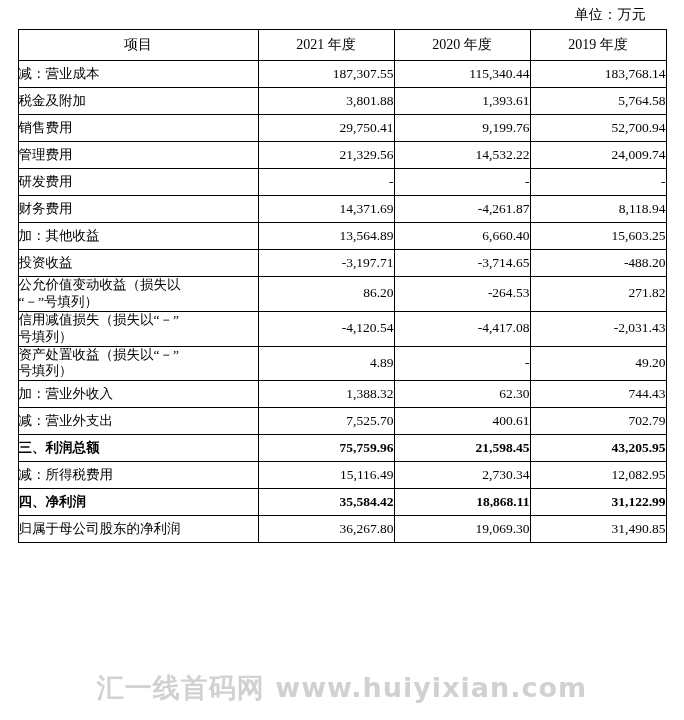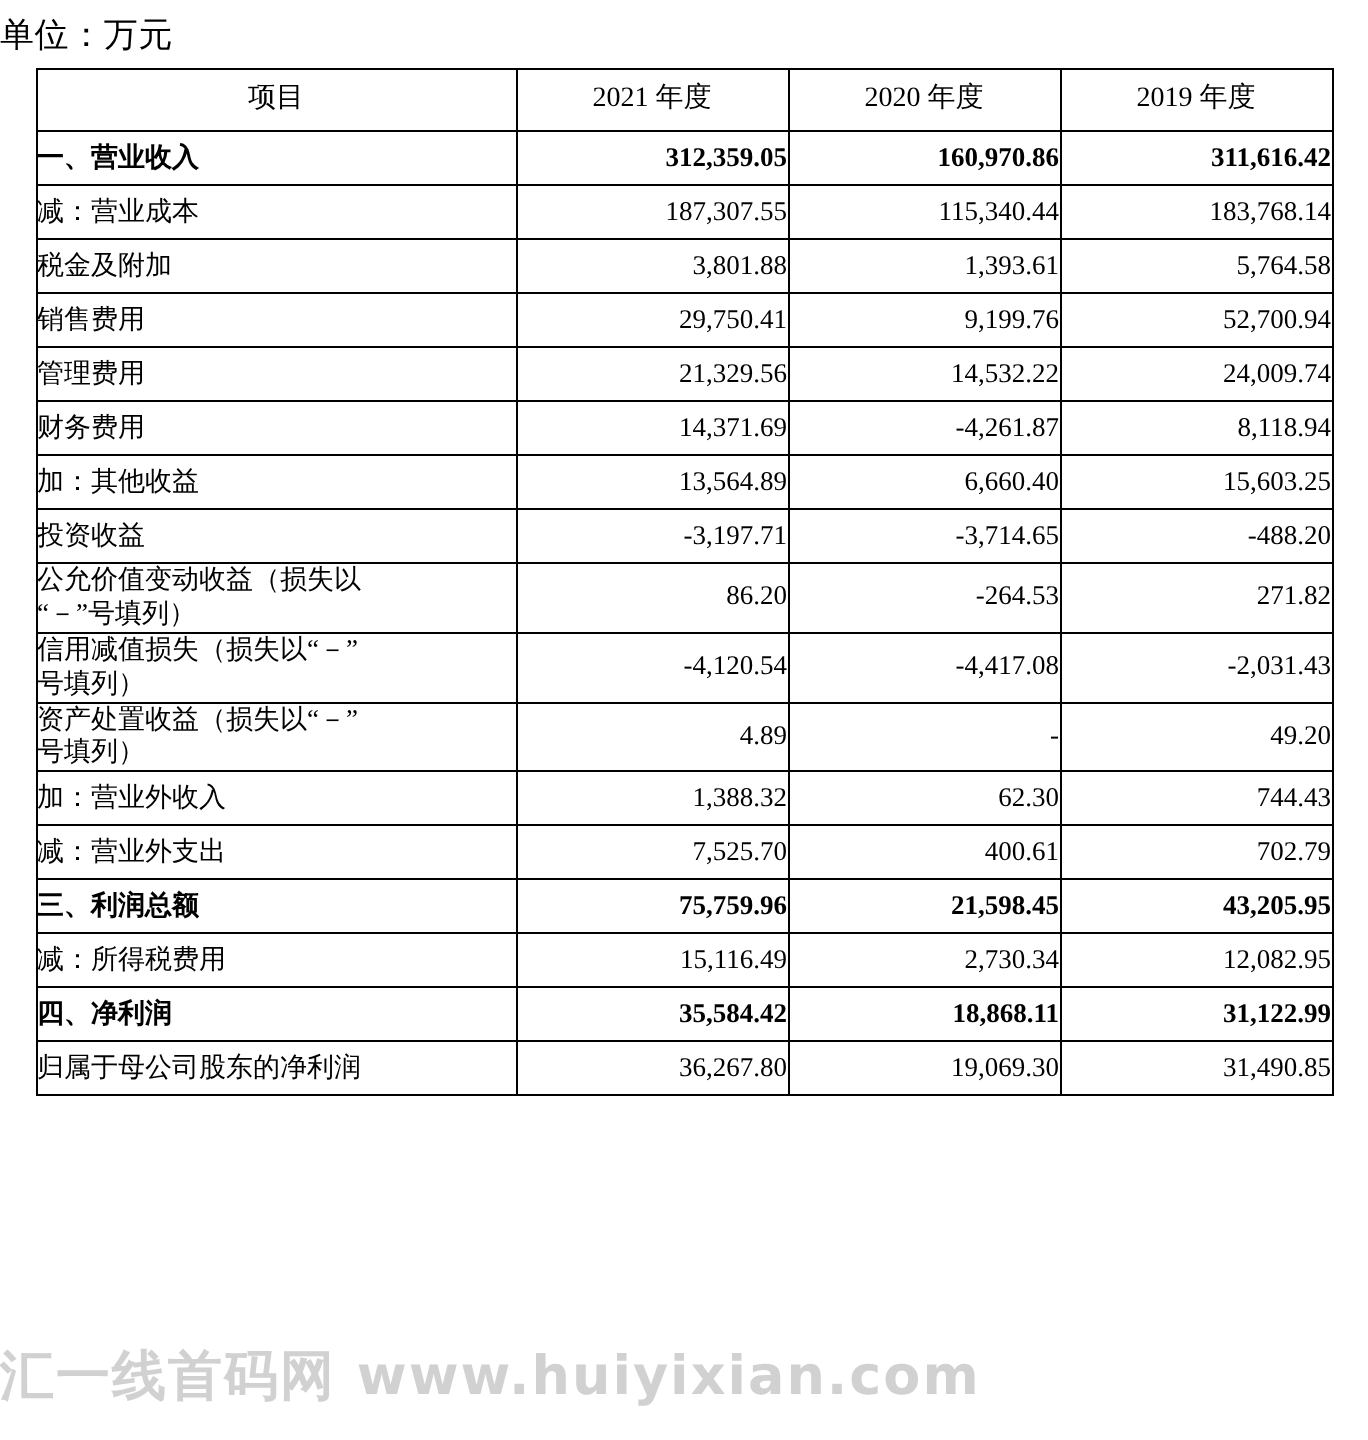--- a/index.html
+++ b/index.html
@@ -16,21 +16,22 @@
     overflow: hidden;
   }
   .page {
     width: 684px;
     height: 720px;
     position: relative;
     box-sizing: border-box;
     padding: 0;
   }
   .unit-line {
-    font-size: 17px;
+    text-align: right;
+    font-size: 14px;
     padding: 6px 38px 5px 0;
     letter-spacing: 0.3px;
   }
   table.fin {
     border-collapse: collapse;
     margin: 0 auto;
     width: 648px;
     table-layout: fixed;
     font-size: 13.5px;
   }
@@ -62,20 +63,21 @@
   .bold { font-weight: bold; }
   .ind0 { padding-left: 8px; }
   .ind1 { padding-left: 34px; margin-left: 32px; }
   .two-line { line-height: 1.35; }
   .two-line .l2 { display: block; }
   .watermark {
     position: absolute;
     left: 0;
     right: 0;
     bottom: 14px;
+    text-align: center;
     font-family: "DejaVu Sans", sans-serif;
     font-size: 27px;
     font-weight: bold;
     color: #cfcfcf;
     letter-spacing: 1px;
     opacity: 0.95;
     pointer-events: none;
     user-select: none;
   }
 </style>
@@ -96,26 +98,20 @@
     <thead>
       <tr>
         <th class="hd">项目</th>
         <th class="hd">2021 年度</th>
         <th class="hd">2020 年度</th>
         <th class="hd">2019 年度</th>
       </tr>
     </thead>
     <tbody id="tbody">
         <tr>
-          <td class="item ind0 bold">一、营业收入</td>
-          <td class="num bold">312,359.05</td>
-          <td class="num bold">160,970.86</td>
-          <td class="num bold">311,616.42</td>
-        </tr>
-        <tr>
           <td class="item ind0">减：营业成本</td>
           <td class="num">187,307.55</td>
           <td class="num">115,340.44</td>
           <td class="num">183,768.14</td>
         </tr>
         <tr>
           <td class="item ind1">税金及附加</td>
           <td class="num">3,801.88</td>
           <td class="num">1,393.61</td>
           <td class="num">5,764.58</td>
@@ -126,20 +122,26 @@
           <td class="num">9,199.76</td>
           <td class="num">52,700.94</td>
         </tr>
         <tr>
           <td class="item ind1">管理费用</td>
           <td class="num">21,329.56</td>
           <td class="num">14,532.22</td>
           <td class="num">24,009.74</td>
         </tr>
         <tr>
+          <td class="item ind1">研发费用</td>
+          <td class="num">-</td>
+          <td class="num">-</td>
+          <td class="num">-</td>
+        </tr>
+        <tr>
           <td class="item ind1">财务费用</td>
           <td class="num">14,371.69</td>
           <td class="num">-4,261.87</td>
           <td class="num">8,118.94</td>
         </tr>
         <tr>
           <td class="item ind0">加：其他收益</td>
           <td class="num">13,564.89</td>
           <td class="num">6,660.40</td>
           <td class="num">15,603.25</td>

